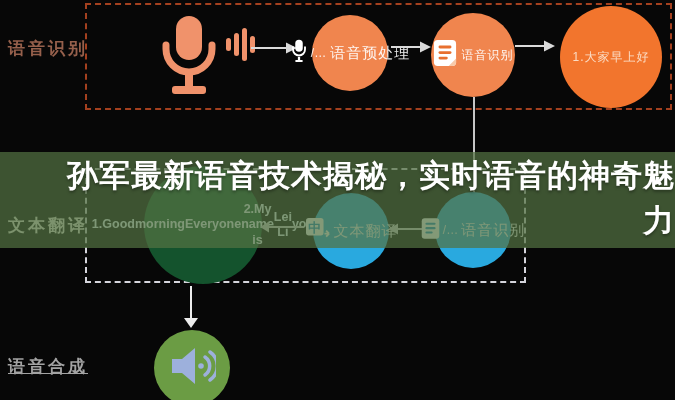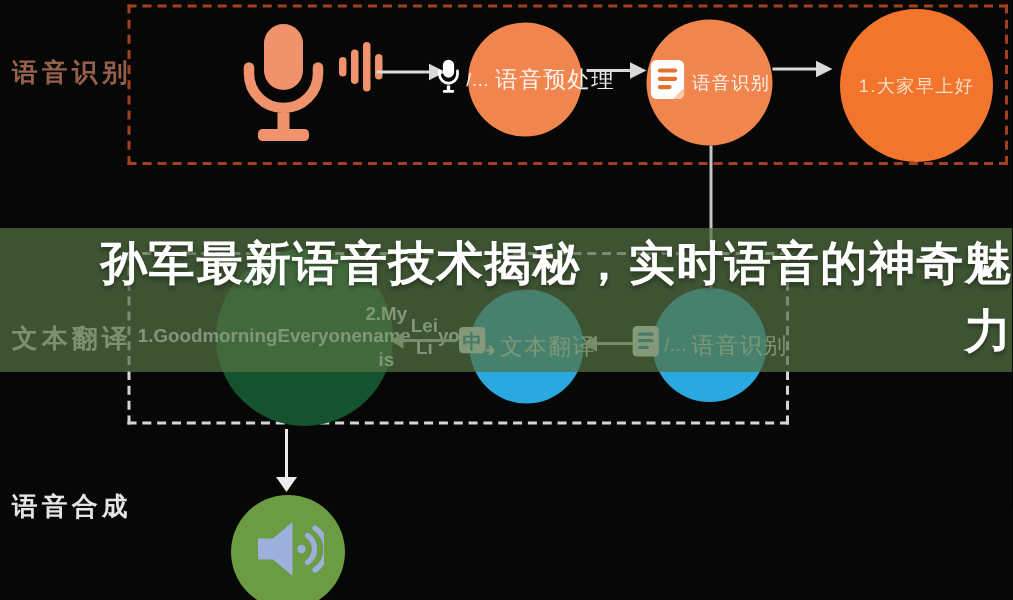--- a/index.html
+++ b/index.html
@@ -5,21 +5,21 @@
   html,body{margin:0;padding:0;background:#000;}
   .canvas{
     position:relative;width:675px;height:400px;overflow:hidden;
     background:#070707;
     font-family:"Liberation Sans","DejaVu Sans",sans-serif;
   }
   
   .row-label{position:absolute;left:8px;font-size:17px;letter-spacing:3px;font-weight:bold;}
   .lbl-asr{top:37px;color:#96604C;}
   .lbl-trans{top:214px;color:#E6E6DA;}
-  .lbl-tts{top:326px;color:#e5e5e5;}
+  .lbl-tts{top:355px;color:#a3a3a3;text-decoration:underline;}
   
   .dashed-box{position:absolute;box-sizing:border-box;}
   .top-box{left:85px;top:3px;width:587px;height:107px;border:2px dashed #A3401F;}
   .mid-box{left:85px;top:168px;width:441px;height:115px;border:2px dashed #D5D5DC;}
   
   .node{position:absolute;border-radius:50%;display:flex;flex-direction:row;
         align-items:center;justify-content:center;text-align:center;}
   .orange{background:#F0854E;}
   .blue{background:#29A9DF;}
   .n-pre{left:312px;top:15px;width:76px;height:76px;gap:4px;}

